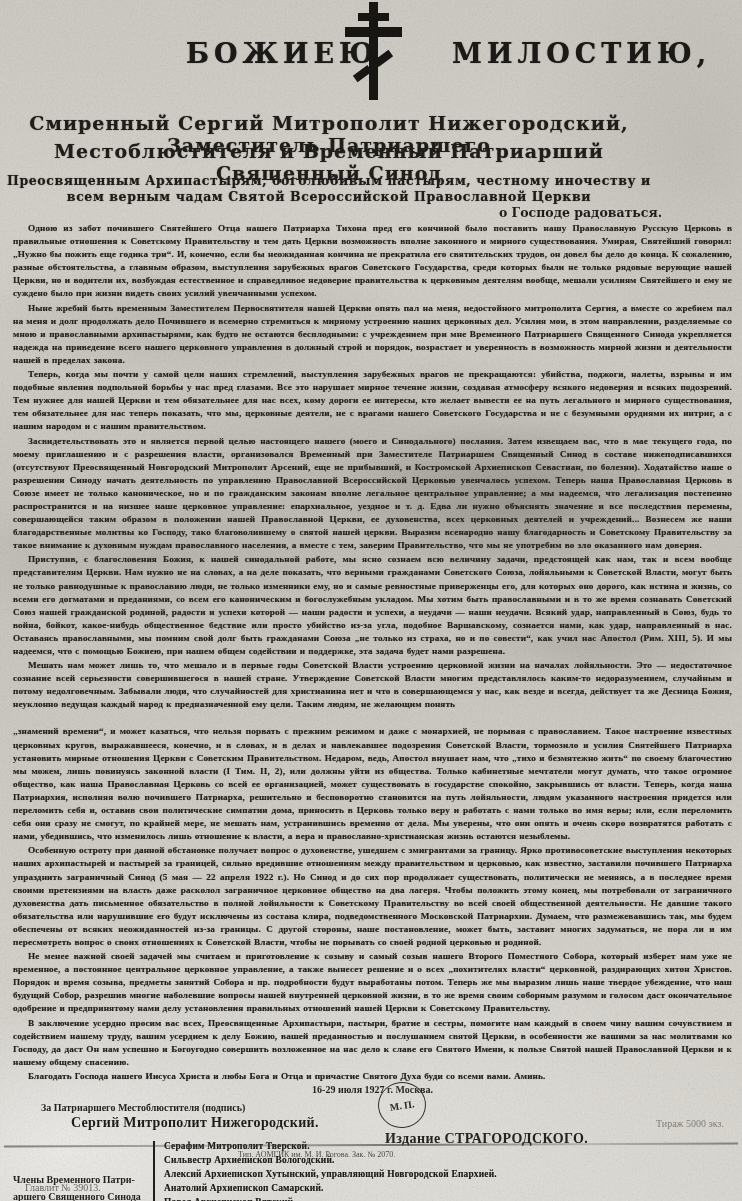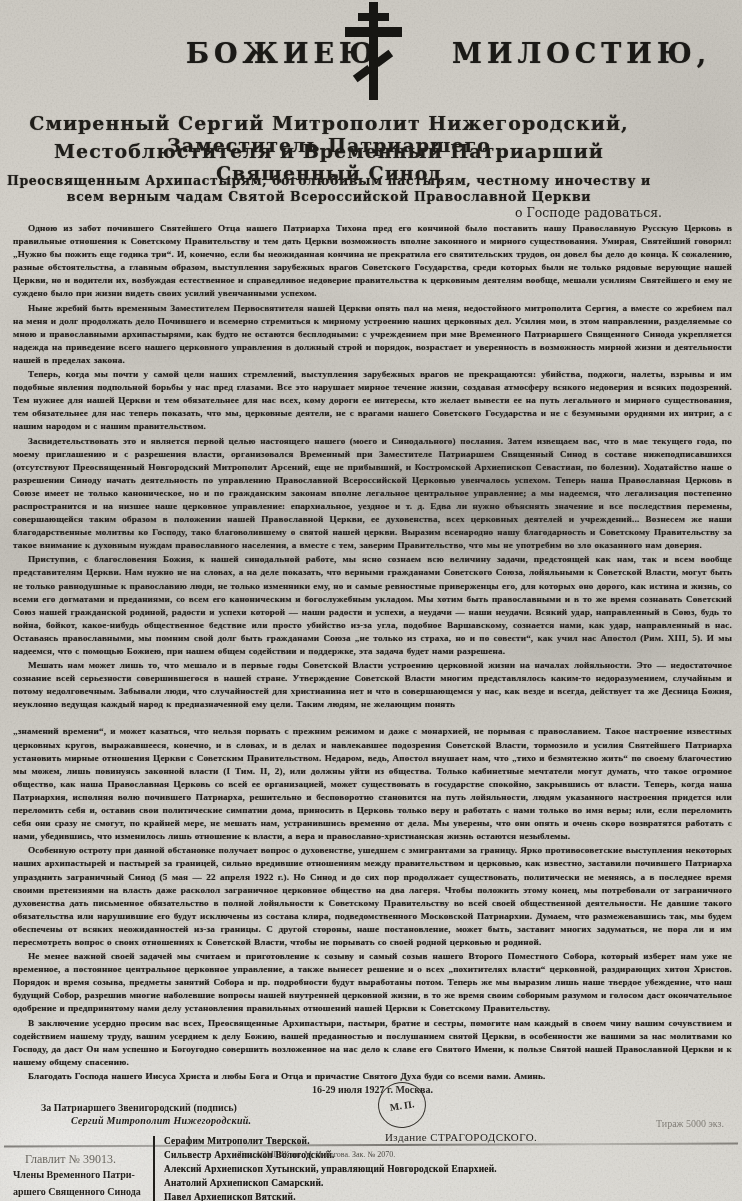--- a/index.html
+++ b/index.html
@@ -37,70 +37,70 @@
     position:absolute;left:0;width:658px;text-align:center;
     font-family:"DejaVu Serif", serif;font-weight:bold;color:#201e1a;
     text-shadow:0 0 1px rgba(32,30,26,.65);
   }
   .t1{top:112px;font-size:19px;letter-spacing:1px;}
   .t2{top:140px;font-size:19px;letter-spacing:1px;}
   .a1{top:173px;font-size:12.5px;letter-spacing:.6px;}
   .a2{top:189px;font-size:12.5px;letter-spacing:.6px;}
   .salut{
     position:absolute;top:205px;right:80px;
-    font-family:"DejaVu Serif", serif;font-weight:normal;font-size:12.5px;color:#201e1a;
+    font-family:"DejaVu Serif", serif;font-weight:bold;font-size:12.5px;color:#201e1a;
   }
   
   .columns{
     position:absolute;left:13px;top:222px;width:719px;
     display:flex;gap:13px;flex-direction:column;
   }
   .col{flex:1;min-width:0;}
   .par{
     font-size:9.2px;line-height:13.1px;font-weight:bold;
     color:#26231f;text-align:justify;text-indent:15px;margin:0 0 1px 0;
     letter-spacing:.15px;word-spacing:.6px;
     text-shadow:0 0 .7px rgba(45,42,38,.55);
   }
   .par.no-indent{text-indent:0;}
   .date-line{
     font-size:10px;font-weight:bold;color:#26231f;text-align:center;
   }
   
   .sig-for{font-size:10px;font-weight:bold;color:#26231f;margin:7px 0 0 28px;}
-  .sig-deputy{font-size:10px;font-weight:bold;color:#1f1d19;margin:2px 0 0 58px;letter-spacing:.3px;font-style:italic;}
+  .sig-deputy{font-size:14px;font-weight:bold;color:#1f1d19;margin:2px 0 0 58px;letter-spacing:.3px;}
   .members{display:flex;align-items:center;margin-top:8px;}
   .members-label{width:138px;font-size:10px;font-weight:bold;color:#26231f;line-height:1.7;}
   .members-rule{width:2px;background:#201e1a;align-self:stretch;margin:2px 9px 2px 2px;}
   .members-list{flex:1;}
   .member{
     font-size:9.4px;font-weight:bold;color:#1f1d19;line-height:14px;
     letter-spacing:.2px;text-shadow:0 0 .6px rgba(40,38,34,.5);
   }
   .sig-manager{font-size:9.8px;font-weight:bold;color:#26231f;text-align:center;margin-top:9px;padding-left:30px;}
   .sig-cert{font-size:9.8px;font-weight:bold;color:#26231f;text-align:center;margin-top:2px;padding-left:10px;}
   .sig-certby{font-size:9.8px;font-weight:bold;color:#1f1d19;text-align:center;margin-top:15px;padding-left:10px;letter-spacing:.3px;}
   .seal{
     position:absolute;left:378px;top:1082px;width:46px;height:44px;
     border:1.6px solid #36332e;border-radius:50%;
     display:flex;align-items:center;justify-content:center;
     font-size:10px;font-weight:bold;color:#2a2722;transform:rotate(-8deg);
     background:rgba(255,255,255,0.05);
   }
   
   .footer-edition{
-    position:absolute;left:385px;top:1131px;font-size:11px;font-weight:normal;
+    position:absolute;left:385px;top:1131px;font-size:14px;font-weight:bold;
     color:#26231f;letter-spacing:.4px;
   }
   .footer-rule{
     position:absolute;left:4px;top:1144px;width:734px;height:2px;
     background:linear-gradient(90deg,rgba(50,47,42,.55),rgba(50,47,42,.25) 30%,rgba(50,47,42,.6) 55%,rgba(50,47,42,.2) 80%,rgba(50,47,42,.5));
     transform:rotate(-.25deg);
   }
-  .footer-left{position:absolute;left:25px;top:1152px;font-size:12px;color:#4b473f;opacity:.8;}
+  .footer-left{position:absolute;left:25px;top:1182px;font-size:10px;color:#4b473f;opacity:.8;}
   .footer-center{position:absolute;left:238px;top:1150px;font-size:8px;color:#3c3933;opacity:.9;}
   .footer-right{position:absolute;right:18px;top:1118px;font-size:10px;color:#55514a;opacity:.65;}
 </style>
 </head>
 <body>
 
 <div class="paper"></div>
 
 <div class="hdr-word left ink">БОЖИЕЮ</div>
 <div class="cross-wrap">
@@ -135,21 +135,21 @@
   </div>
   <div class="col">
     <p class="par no-indent">„знамений времени“, и может казаться, что нельзя порвать с прежним режимом и даже с монархией, не порывая с православием. Такое настроение известных церковных кругов, выражавшееся, конечно, и в словах, и в делах и навлекавшее подозрения Советской Власти, тормозило и усилия Святейшего Патриарха установить мирные отношения Церкви с Советским Правительством. Недаром, ведь, Апостол внушает нам, что „тихо и безмятежно жить“ по своему благочестию мы можем, лишь повинуясь законной власти (I Тим. II, 2), или должны уйти из общества. Только кабинетные мечтатели могут думать, что такое огромное общество, как наша Православная Церковь со всей ее организацией, может существовать в государстве спокойно, закрывшись от власти. Теперь, когда наша Патриархия, исполняя волю почившего Патриарха, решительно и бесповоротно становится на путь лойяльности, людям указанного настроения придется или переломить себя и, оставив свои политические симпатии дома, приносить в Церковь только веру и работать с нами только во имя веры; или, если переломить себя они сразу не смогут, по крайней мере, не мешать нам, устранившись временно от дела. Мы уверены, что они опять и очень скоро возвратятся работать с нами, убедившись, что изменилось лишь отношение к власти, а вера и православно-христианская жизнь остаются незыблемы.</p>
     <p class="par">Особенную остроту при данной обстановке получает вопрос о духовенстве, ушедшем с эмигрантами за границу. Ярко противосоветские выступления некоторых наших архипастырей и пастырей за границей, сильно вредившие отношениям между правительством и церковью, как известно, заставили почившего Патриарха упразднить заграничный Синод (5 мая — 22 апреля 1922 г.). Но Синод и до сих пор продолжает существовать, политически не меняясь, а в последнее время своими претензиями на власть даже расколол заграничное церковное общество на два лагеря. Чтобы положить этому конец, мы потребовали от заграничного духовенства дать письменное обязательство в полной лойяльности к Советскому Правительству во всей своей общественной деятельности. Не давшие такого обязательства или нарушившие его будут исключены из состава клира, подведомственного Московской Патриархии. Думаем, что размежевавшись так, мы будем обеспечены от всяких неожиданностей из-за границы. С другой стороны, наше постановление, может быть, заставит многих задуматься, не пора ли и им пересмотреть вопрос о своих отношениях к Советской Власти, чтобы не порывать со своей родной церковью и родиной.</p>
     <p class="par">Не менее важной своей задачей мы считаем и приготовление к созыву и самый созыв нашего Второго Поместного Собора, который изберет нам уже не временное, а постоянное центральное церковное управление, а также вынесет решение и о всех „похитителях власти“ церковной, раздирающих хитон Христов. Порядок и время созыва, предметы занятий Собора и пр. подробности будут выработаны потом. Теперь же мы выразим лишь наше твердое убеждение, что наш будущий Собор, разрешив многие наболевшие вопросы нашей внутренней церковной жизни, в то же время своим соборным разумом и голосом даст окончательное одобрение и предпринятому нами делу установления правильных отношений нашей Церкви к Советскому Правительству.</p>
     <p class="par">В заключение усердно просим вас всех, Преосвященные Архипастыри, пастыри, братие и сестры, помогите нам каждый в своем чину вашим сочувствием и содействием нашему труду, вашим усердием к делу Божию, вашей преданностью и послушанием святой Церкви, в особенности же вашими за нас молитвами ко Господу, да даст Он нам успешно и Богоугодно совершить возложенное на нас дело к славе его Святого Имени, к пользе Святой нашей Православной Церкви и к нашему общему спасению.</p>
     <p class="par">Благодать Господа нашего Иисуса Христа и любы Бога и Отца и причастие Святого Духа буди со всеми вами. Аминь.</p>
     <div class="date-line">16-29 июля 1927 г. Москва.</div>
 
     <div>
-      <div class="sig-for">За Патриаршего Звенигородский (подпись)</div>
+      <div class="sig-for">За Патриаршего Местоблюстителя (подпись)</div>
       <div class="sig-deputy">Сергий Митрополит Нижегородский.</div>
       <div class="members">
         <div class="members-label">
           <div>Члены Временного Патри-</div>
           <div>аршего Священного Синода</div>
         </div>
         <div class="members-rule"></div>
         <div class="members-list">
           <div class="member">Серафим Митрополит Тверской.</div>
           <div class="member">Сильвестр Архиепископ Вологодский.</div>

